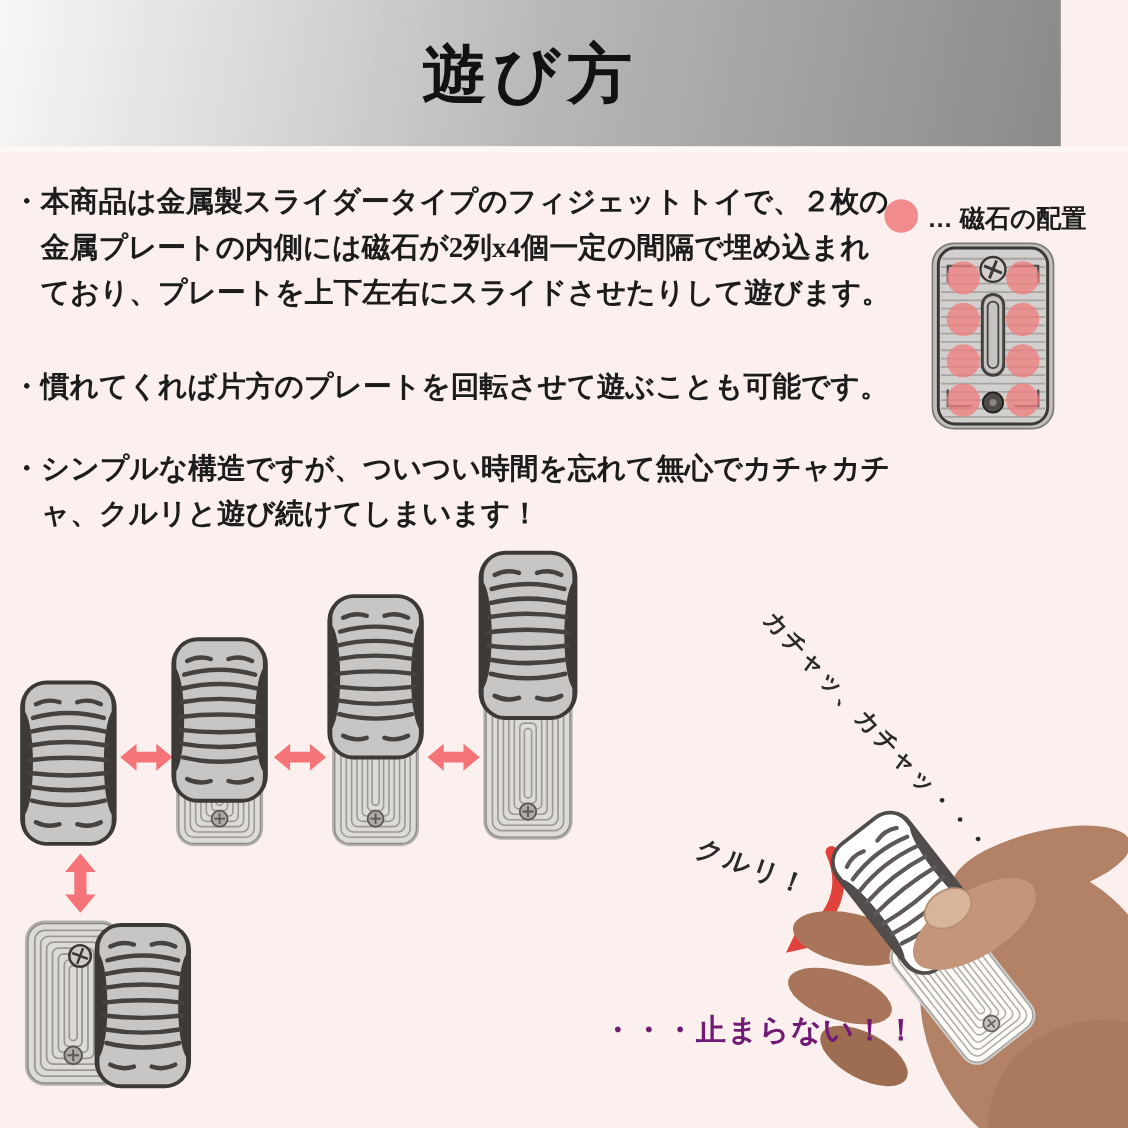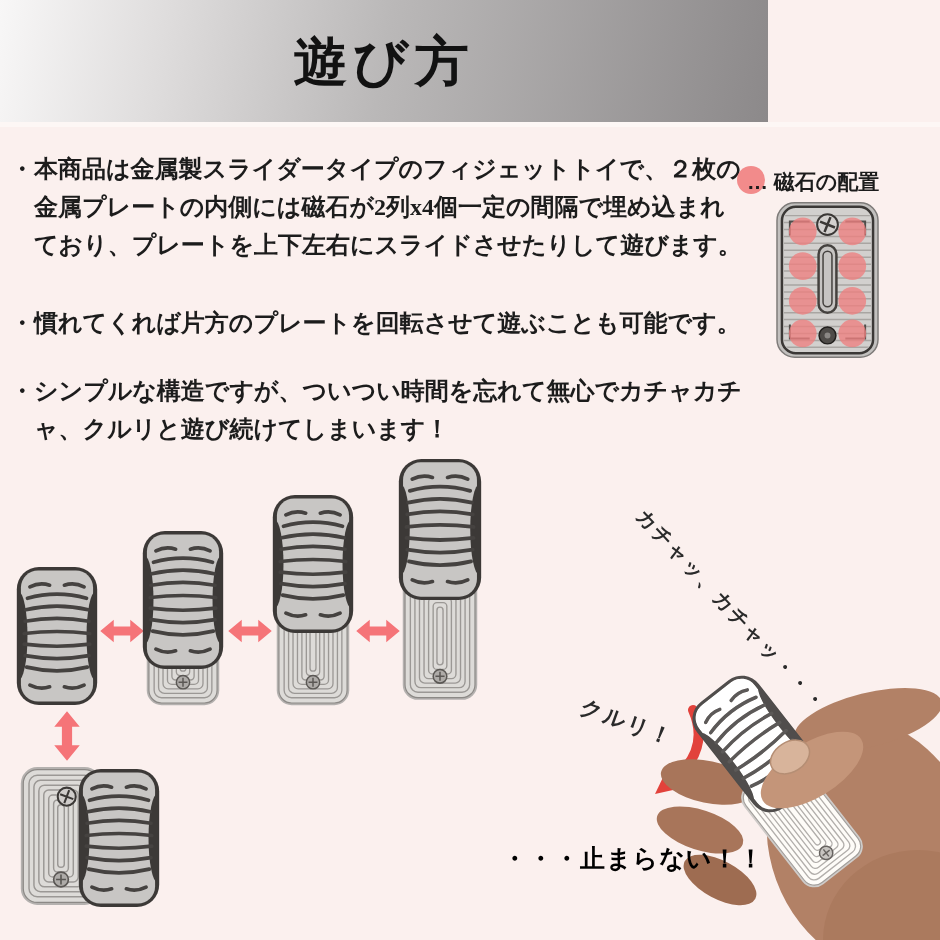--- a/index.html
+++ b/index.html
@@ -5,50 +5,50 @@
   html,body{margin:0;padding:0;}
   #page{
     position:relative;width:940px;height:940px;overflow:hidden;
     background:#fbf0ee;
     font-family:"Liberation Sans","DejaVu Sans",sans-serif;
     color:#1c1c1c;
   }
   .abs{position:absolute;}
   
   #banner{
-    position:absolute;left:0;top:0;width:768px;height:122px;
+    position:absolute;left:0;top:0;width:884px;height:122px;
     background:linear-gradient(100deg,#f8f7f7 0%,#dedcdc 22%,#bab8b8 50%,#8c898a 100%);
   }
   #banner h1{
     margin:0;padding-top:26px;text-align:center;
     font-size:54px;font-weight:bold;letter-spacing:6px;color:#121212;
   }
   #banner-divider{position:absolute;left:0;top:122px;width:940px;height:5px;background:#fdf7f5;}
   
   #bullets{position:absolute;left:10px;top:150px;width:740px;list-style:none;margin:0;padding:0;}
   .bullet{display:flex;font-size:24px;font-weight:bold;line-height:38px;}
   .bullet .mk{width:24px;flex:0 0 24px;}
   .bullet .bt{white-space:pre-line;font-family:Liberation Serif, serif;}
   .bullet.b1{margin-bottom:40px;}
   .bullet.b2{margin-bottom:30px;}
   
   #legend-dot{position:absolute;left:737px;top:166px;width:28px;height:28px;border-radius:50%;background:#f28b8b;}
-  #legend-label{position:absolute;left:747px;top:168px;font-size:21px;font-weight:bold;}
+  #legend-label{position:absolute;left:773px;top:168px;font-size:21px;font-weight:bold;}
   
   #katcha{
     position:absolute;left:650px;top:503px;font-size:20px;font-weight:bold;letter-spacing:2px;
     transform:rotate(47deg);transform-origin:left top;white-space:nowrap;color:#2a2a2a;
   }
   #kururi{
     position:absolute;left:586px;top:692px;font-size:22px;font-weight:bold;letter-spacing:2px;
     transform:rotate(20deg);transform-origin:left top;white-space:nowrap;color:#2a2a2a;
   }
   #tomaranai{
     position:absolute;left:502px;top:842px;font-size:25px;font-weight:bold;letter-spacing:1px;
-    white-space:nowrap;color:#000000;
+    white-space:nowrap;color:#701a75;
   }
 </style>
 </head>
 <body>
 
 <div id="page">
 
   <svg width="0" height="0" style="position:absolute" aria-hidden="true">
     <defs>
       <clipPath id="plateClip">

